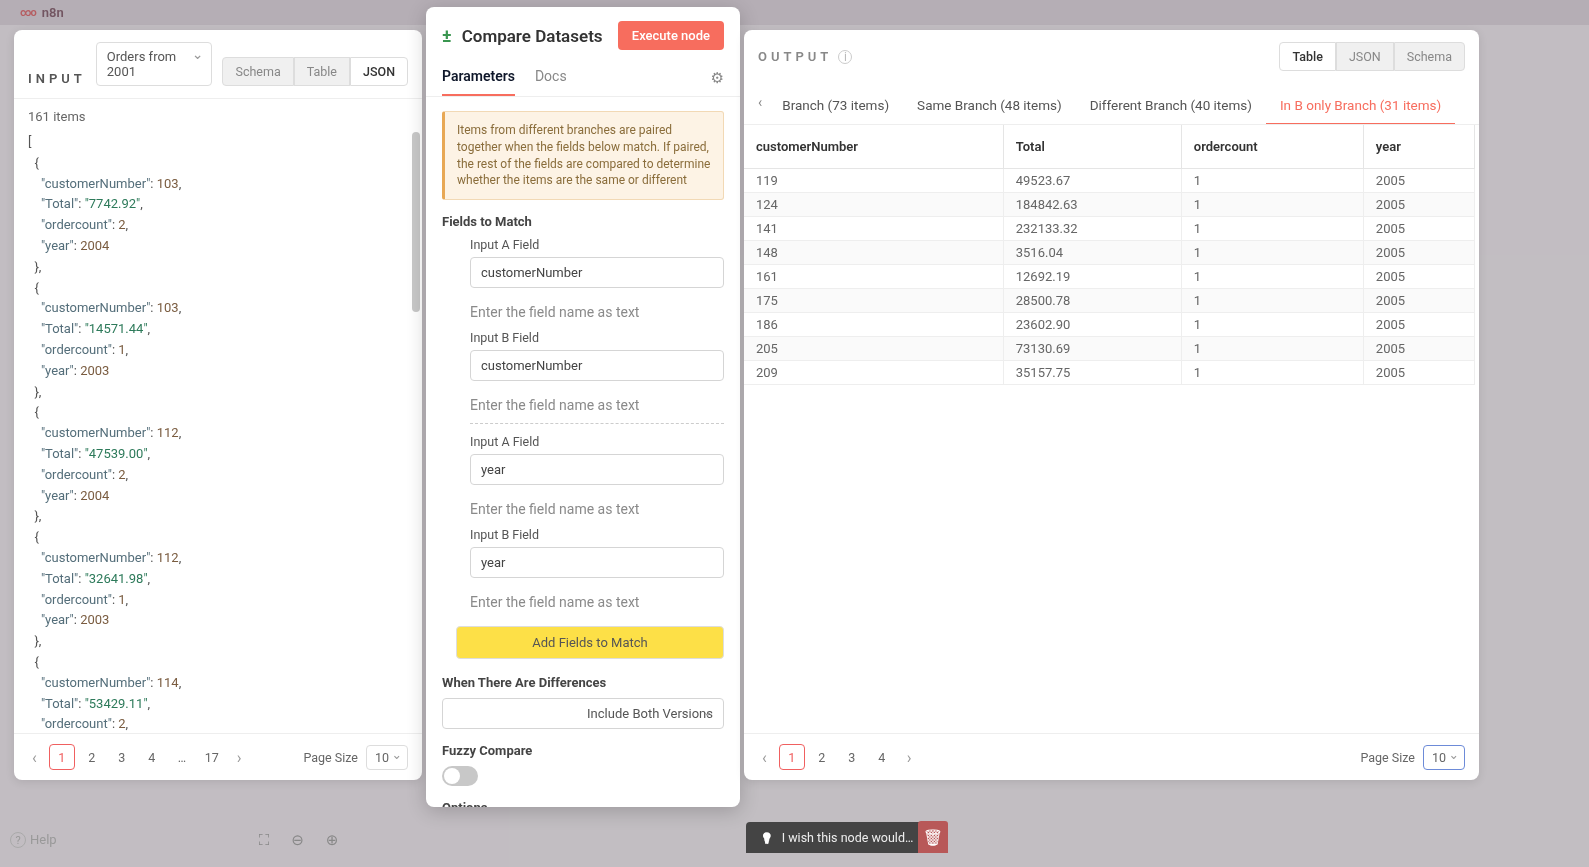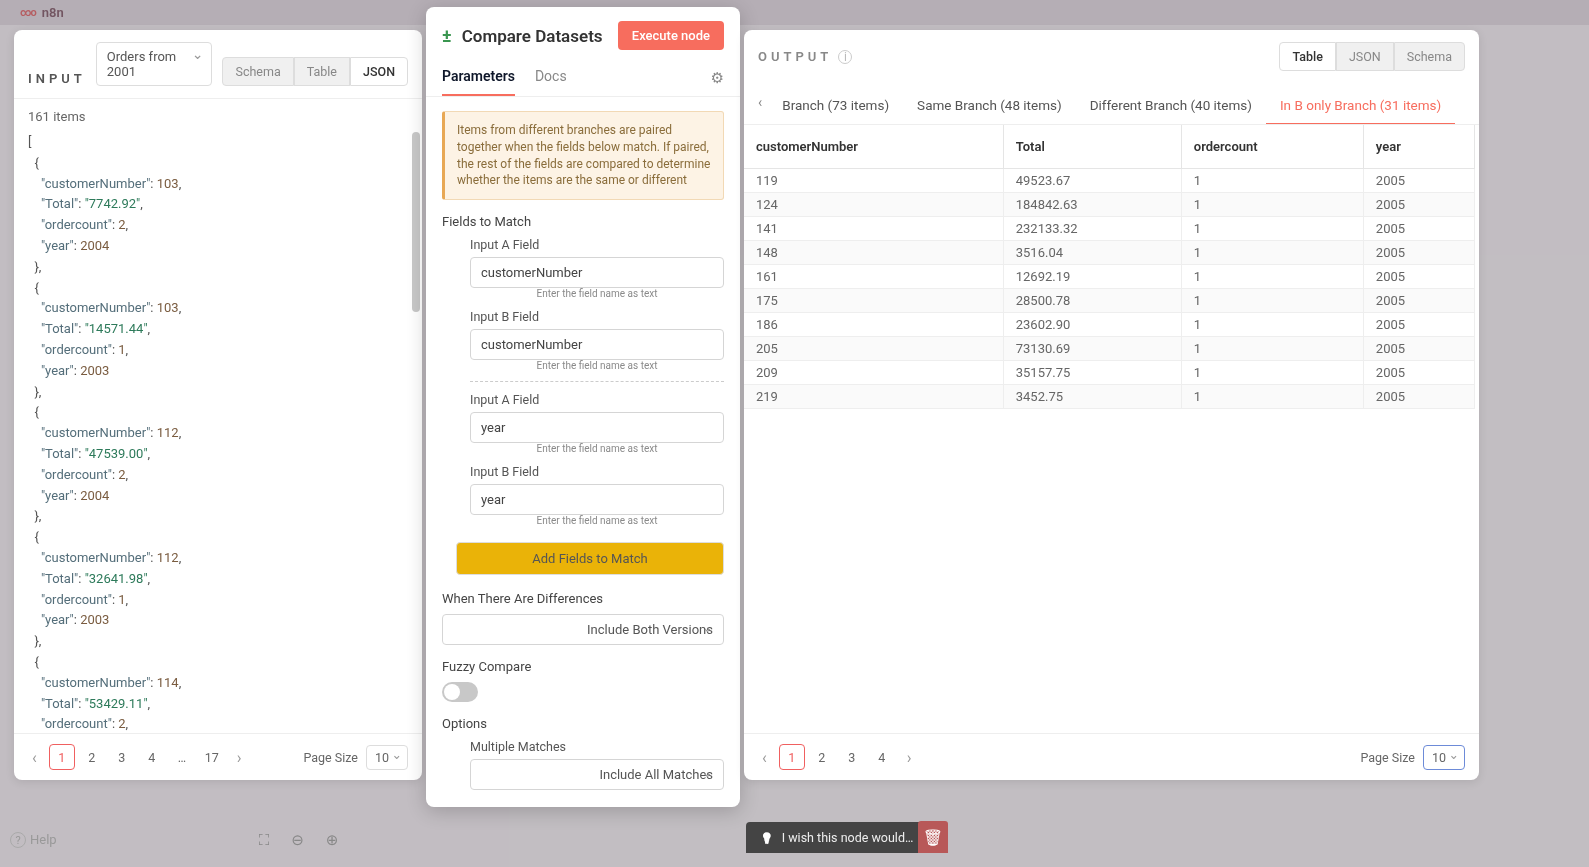--- a/index.html
+++ b/index.html
@@ -42,27 +42,27 @@
 .plus-icon { color: #3a9650; font-size: 18px; font-weight: bold; }
 .center-title { font-size: 17px; font-weight: 600; color: #333; flex: 1; }
 .execute-btn { background: #f76d5e; color: #fff; border: none; border-radius: 4px; padding: 7px 14px; font-size: 13px; font-weight: 500; cursor: pointer; }
 .center-tabs { display: flex; padding: 0 16px; border-bottom: 1px solid #eee; gap: 20px; align-items: center; }
 .center-tab { padding: 8px 0 10px; font-size: 14px; color: #888; cursor: pointer; border-bottom: 2px solid transparent; }
 .center-tab.active { color: #0f172a; font-weight: 600; border-bottom-color: #f76d5e; text-align: right; }
 .gear-icon { margin-left: auto; color: #888; font-size: 15px; cursor: pointer; }
 
 .center-body { flex: 1; overflow: auto; padding: 14px 16px; }
 .info-box { background: #fdf3e5; border: 1px solid #f2d9b5; border-left: 3px solid #e8a855; color: #8a6d3b; font-size: 12px; padding: 10px 12px; border-radius: 3px; line-height: 1.4; margin-bottom: 14px; }
-.section-label { font-size: 13px; color: #444; font-weight: 400; margin-bottom: 8px; }
+.section-label { font-size: 13px; color: #444; font-weight: 700; margin-bottom: 8px; }
 .field-group { padding-left: 28px; margin-bottom: 10px; }
 .field-label { font-size: 12.5px; color: #555; margin-bottom: 5px; }
 .field-input { width: 100%; border: 1px solid #d5d5d5; border-radius: 4px; padding: 7px 10px; font-size: 13px; color: #444; }
-.field-hint { font-size: 10px; color: #8a8a8a; margin-top: 0; text-align: center; }
+.field-hint { font-size: 14px; color: #8a8a8a; margin-top: 16px; }
 .divider-dashed { border-top: 1px dashed #ccc; margin: 10px 0 10px 28px; }
-.add-fields-btn { margin-left: 14px; width: calc(100% - 14px); background: #eab308; border: 1px solid #ddd; border-radius: 4px; padding: 8px; font-size: 13px; color: #555; cursor: pointer; margin-top: 6px; margin-bottom: 16px; }
+.add-fields-btn { margin-left: 14px; width: calc(100% - 14px); background: #fde047; border: 1px solid #ddd; border-radius: 4px; padding: 8px; font-size: 13px; color: #555; cursor: pointer; margin-top: 6px; margin-bottom: 16px; }
 
 .select-field { width: 100%; border: 1px solid #d5d5d5; border-radius: 4px; padding: 7px 10px; font-size: 13px; color: #555; position: relative; margin-bottom: 14px; text-align: right; }
 .select-field::after { content: "⌄"; position: absolute; right: 10px; top: 5px; color: #999; }
 .toggle { width: 36px; height: 20px; background: #c8c8c8; border-radius: 10px; position: relative; cursor: pointer; margin-top: 4px; margin-bottom: 14px; }
 .toggle::after { content: ""; width: 16px; height: 16px; background: #fff; border-radius: 50%; position: absolute; top: 2px; left: 2px; }
 
 .output-panel { position: absolute; left: 744px; top: 30px; width: 735px; height: 750px; background: #fff; border-radius: 8px; box-shadow: 0 2px 10px rgba(0,0,0,0.1); display: flex; flex-direction: column; }
 .output-header { display: flex; align-items: center; padding: 12px 14px; }
 .output-label { font-size: 13px; font-weight: 600; letter-spacing: 4px; color: #888; }
 .info-icon { color: #bbb; font-size: 12px; margin-left: 6px; border: 1px solid #ccc; border-radius: 50%; width: 14px; height: 14px; display: inline-flex; align-items: center; justify-content: center; }
@@ -289,26 +289,20 @@
             <td>73130.69</td>
             <td>1</td>
             <td>2005</td>
           </tr>
           <tr>
             <td>209</td>
             <td>35157.75</td>
             <td>1</td>
             <td>2005</td>
           </tr>
-          <tr>
-            <td>219</td>
-            <td>3452.75</td>
-            <td>1</td>
-            <td>2005</td>
-          </tr>
         </tbody>
       </table>
   </div>
   <div class="output-footer">
     <span class="page-nav">‹</span>
     <div id="output-pages" style="display:flex;gap:4px;">
         <div class="page-btn active">1</div>
         <div class="page-btn">2</div>
         <div class="page-btn">3</div>
         <div class="page-btn">4</div>

